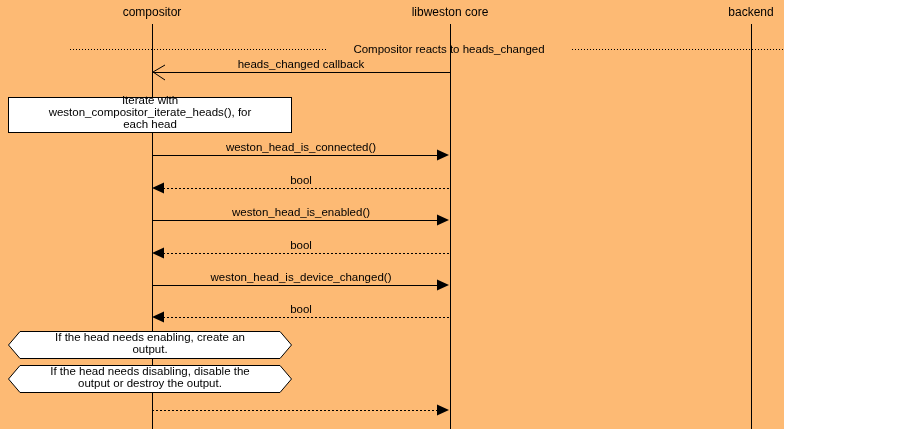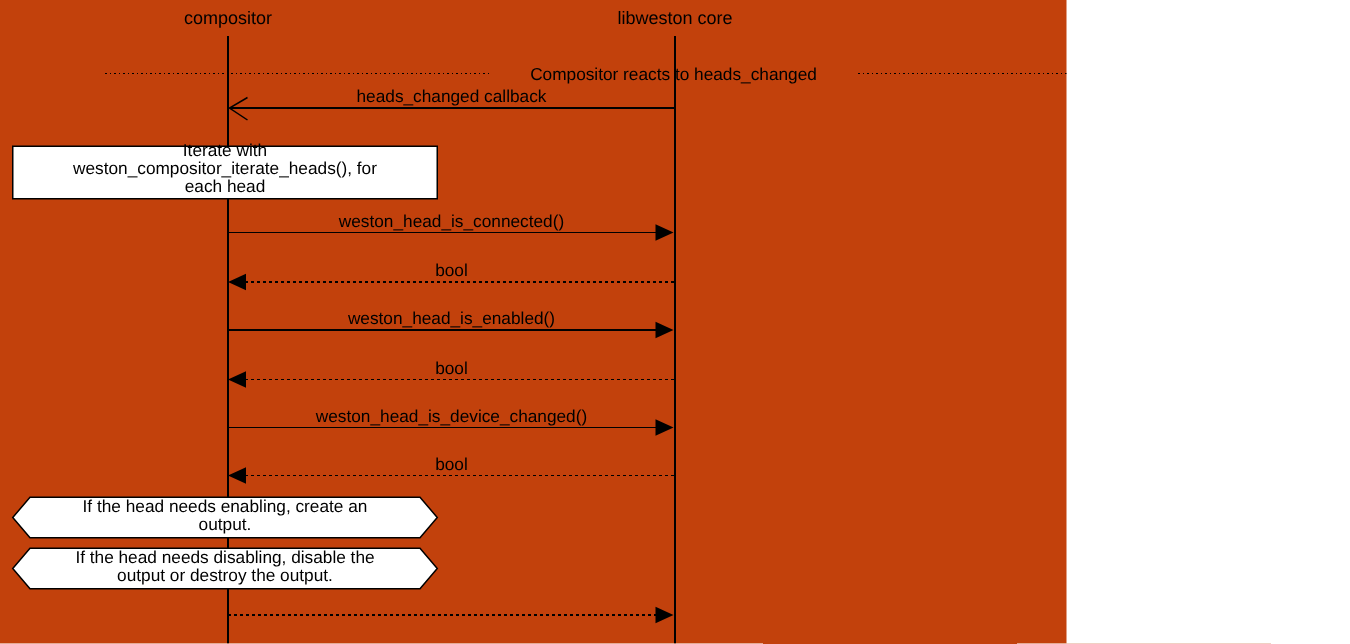--- a/index.html
+++ b/index.html
@@ -6,23 +6,23 @@
   html, body {
     margin: 0;
     padding: 0;
     background: #ffffff;
   }
   body {
     font-family: "Liberation Sans", "DejaVu Sans", sans-serif;
   }
   #diagram-root {
     position: relative;
-    width: 711px;
+    width: 784px;
     height: 429px;
-    background: #c2410c;
+    background: #fdba74;
     overflow: hidden;
   }
   #diagram-svg {
     position: absolute;
     left: 0;
     top: 0;
     width: 900px;
     height: 429px;
     display: block;
   }

